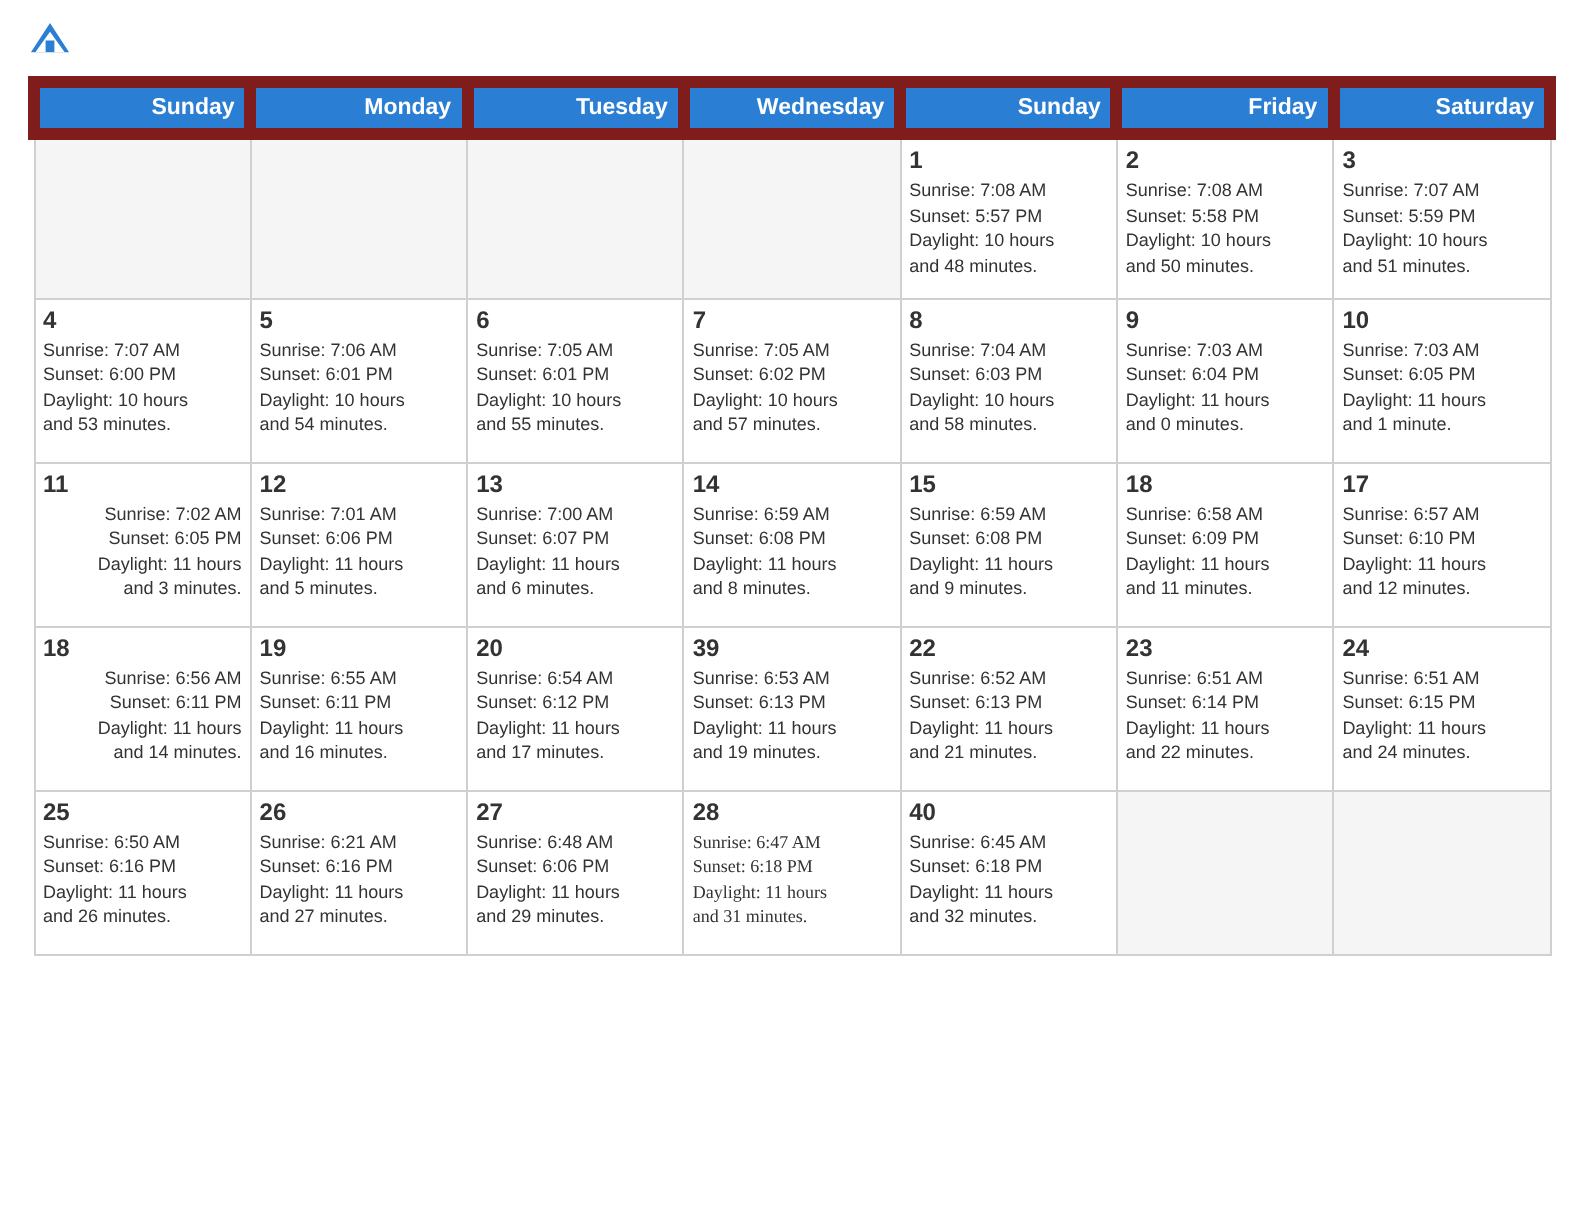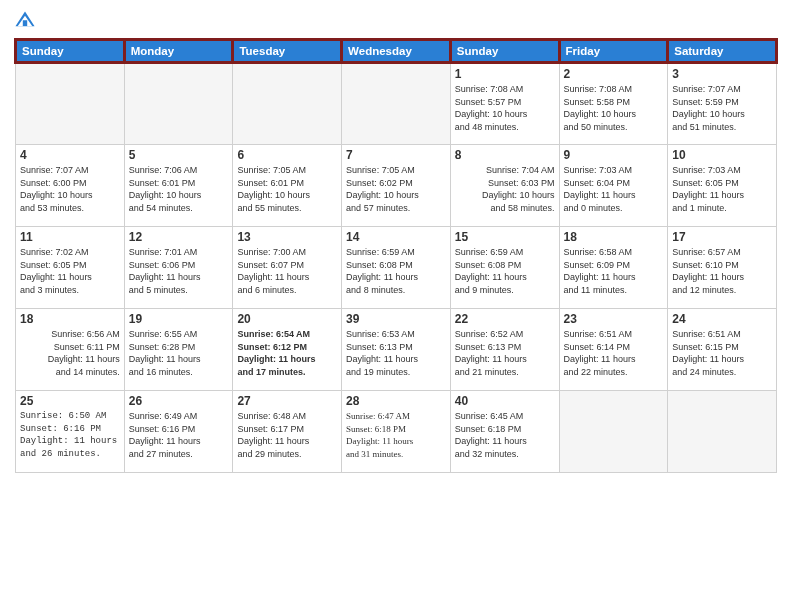--- a/index.html
+++ b/index.html
@@ -53,25 +53,25 @@
       color: #555;
     }
     .calendar {
       width: 100%;
       border-collapse: collapse;
       table-layout: fixed;
     }
     .calendar thead tr th {
       background: #2a7fd4;
       color: #fff;
-      text-align: left;
+      text-align: right;
       padding: 4px 5px;
       font-size: 11.5px;
       font-weight: bold;
-      border: 3px solid #7f1d1d;
+      border: 6px solid #7f1d1d;
     }
     .calendar tbody tr td {
       vertical-align: top;
       border: 1px solid #d0d0d0;
       padding: 3px 4px;
       height: 82px;
       font-size: 9.5px;
       color: #333;
       background: #fff;
     }
@@ -178,21 +178,21 @@
           </td>
           <td>
             <span class="day-num">7</span>
             <div class="cell-text" style="white-space: pre-line;">Sunrise: 7:05 AM
 Sunset: 6:02 PM
 Daylight: 10 hours
 and 57 minutes.</div>
           </td>
           <td>
             <span class="day-num">8</span>
-            <div class="cell-text" style="white-space: pre-line; text-align: right;">Sunrise: 7:04 AM
+            <div class="cell-text" style="white-space: pre-line;">Sunrise: 7:04 AM
 Sunset: 6:03 PM
 Daylight: 10 hours
 and 58 minutes.</div>
           </td>
           <td>
             <span class="day-num">9</span>
             <div class="cell-text" style="white-space: pre-line;">Sunrise: 7:03 AM
 Sunset: 6:04 PM
 Daylight: 11 hours
 and 0 minutes.</div>
@@ -201,21 +201,21 @@
             <span class="day-num">10</span>
             <div class="cell-text" style="white-space: pre-line;">Sunrise: 7:03 AM
 Sunset: 6:05 PM
 Daylight: 11 hours
 and 1 minute.</div>
           </td>
         </tr>
         <tr>
           <td>
             <span class="day-num">11</span>
-            <div class="cell-text" style="white-space: pre-line;">Sunrise: 7:02 AM
+            <div class="cell-text" style="white-space: pre-line; text-align: right;">Sunrise: 7:02 AM
 Sunset: 6:05 PM
 Daylight: 11 hours
 and 3 minutes.</div>
           </td>
           <td>
             <span class="day-num">12</span>
             <div class="cell-text" style="white-space: pre-line;">Sunrise: 7:01 AM
 Sunset: 6:06 PM
 Daylight: 11 hours
 and 5 minutes.</div>
@@ -260,27 +260,27 @@
           <td>
             <span class="day-num">18</span>
             <div class="cell-text" style="white-space: pre-line; text-align: right;">Sunrise: 6:56 AM
 Sunset: 6:11 PM
 Daylight: 11 hours
 and 14 minutes.</div>
           </td>
           <td>
             <span class="day-num">19</span>
             <div class="cell-text" style="white-space: pre-line;">Sunrise: 6:55 AM
-Sunset: 6:28 PM
+Sunset: 6:11 PM
 Daylight: 11 hours
 and 16 minutes.</div>
           </td>
           <td>
             <span class="day-num">20</span>
-            <div class="cell-text" style="white-space: pre-line; font-weight: bold;">Sunrise: 6:54 AM
+            <div class="cell-text" style="white-space: pre-line;">Sunrise: 6:54 AM
 Sunset: 6:12 PM
 Daylight: 11 hours
 and 17 minutes.</div>
           </td>
           <td>
             <span class="day-num">39</span>
             <div class="cell-text" style="white-space: pre-line;">Sunrise: 6:53 AM
 Sunset: 6:13 PM
 Daylight: 11 hours
 and 19 minutes.</div>
@@ -303,36 +303,36 @@
             <span class="day-num">24</span>
             <div class="cell-text" style="white-space: pre-line;">Sunrise: 6:51 AM
 Sunset: 6:15 PM
 Daylight: 11 hours
 and 24 minutes.</div>
           </td>
         </tr>
         <tr class="last-row">
           <td>
             <span class="day-num">25</span>
-            <div class="cell-text" style="white-space: pre-line; font-family: Liberation Mono, monospace;">Sunrise: 6:50 AM
+            <div class="cell-text" style="white-space: pre-line;">Sunrise: 6:50 AM
 Sunset: 6:16 PM
 Daylight: 11 hours
 and 26 minutes.</div>
           </td>
           <td>
             <span class="day-num">26</span>
-            <div class="cell-text" style="white-space: pre-line;">Sunrise: 6:49 AM
+            <div class="cell-text" style="white-space: pre-line;">Sunrise: 6:21 AM
 Sunset: 6:16 PM
 Daylight: 11 hours
 and 27 minutes.</div>
           </td>
           <td>
             <span class="day-num">27</span>
             <div class="cell-text" style="white-space: pre-line;">Sunrise: 6:48 AM
-Sunset: 6:17 PM
+Sunset: 6:06 PM
 Daylight: 11 hours
 and 29 minutes.</div>
           </td>
           <td>
             <span class="day-num">28</span>
             <div class="cell-text" style="white-space: pre-line; font-family: Liberation Serif, serif;">Sunrise: 6:47 AM
 Sunset: 6:18 PM
 Daylight: 11 hours
 and 31 minutes.</div>
           </td>

